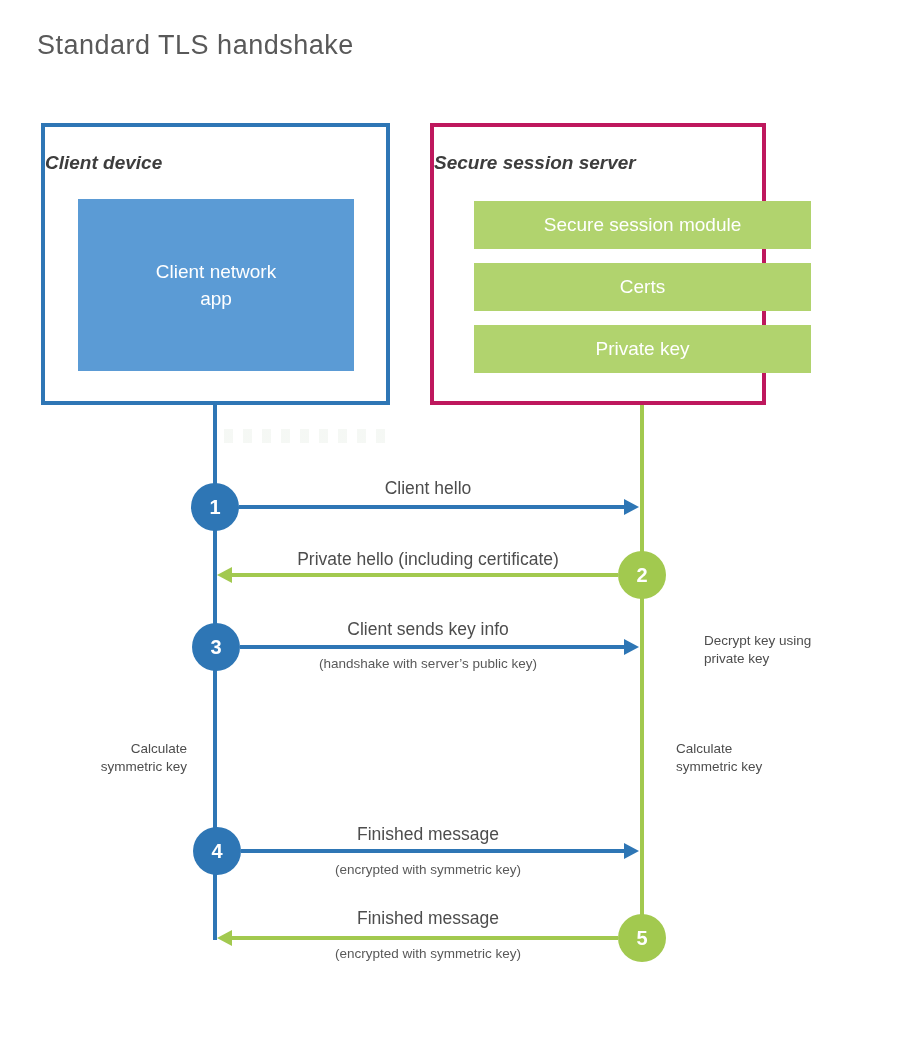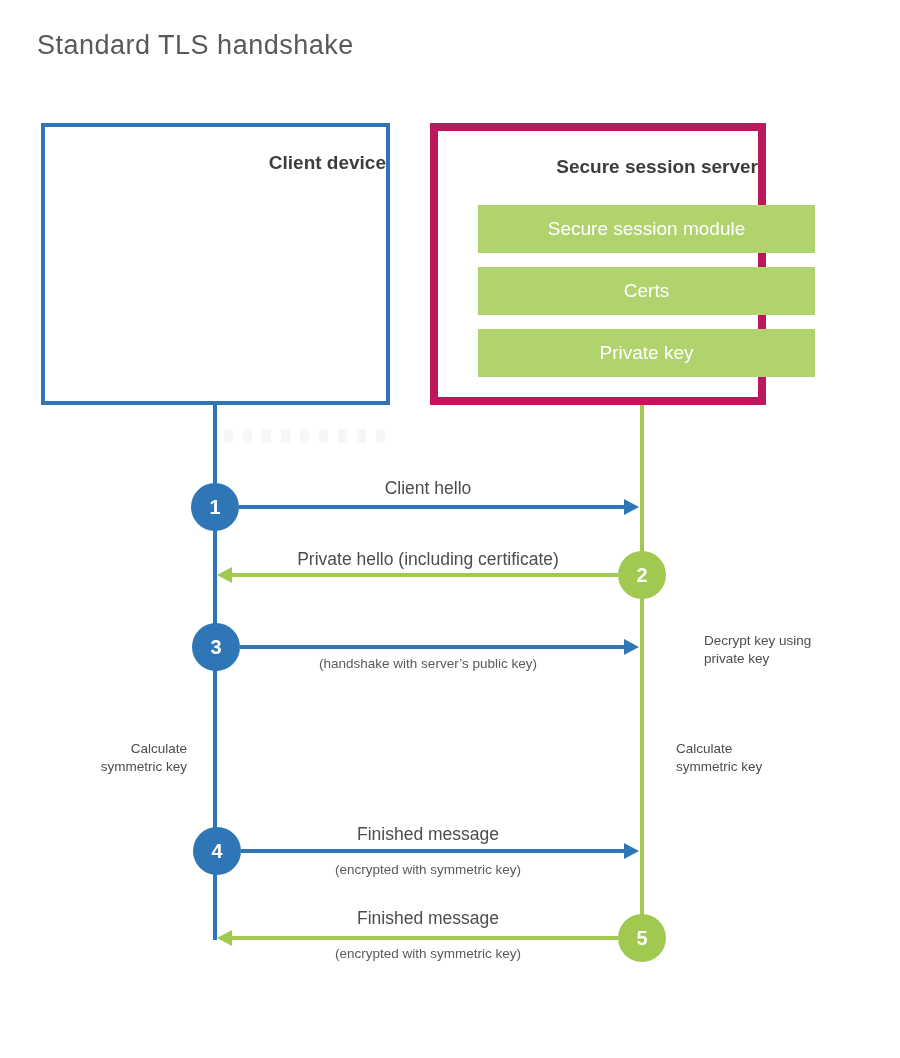--- a/index.html
+++ b/index.html
@@ -4,22 +4,22 @@
 <style>
   * { margin:0; padding:0; box-sizing:border-box; }
   body { background:#ffffff; font-family:"Liberation Sans", sans-serif; }
   .canvas { position:relative; width:900px; height:1058px; background:#ffffff; overflow:hidden; }
 
   .page-title { position:absolute; left:37px; top:30px; font-size:27px; font-weight:300; color:#595959; letter-spacing:0.5px; }
 
   
   .actor-box { position:absolute; top:123px; height:282px; background:#ffffff; }
   .client-box { left:41px; width:349px; border:4px solid #2e76b5; }
-  .server-box { left:430px; width:336px; border:8px solid #be185d; }
-  .actor-title { position:absolute; top:25px; left:0; right:0; text-align:right; font-size:19px; font-weight:bold; color:#3d3d3d; }
+  .server-box { left:430px; width:336px; border:4px solid #be185d; }
+  .actor-title { position:absolute; top:25px; left:0; right:0; text-align:left; font-size:19px; font-weight:bold; color:#3d3d3d;font-style:italic; }
 
   .app-box { position:absolute; left:33px; top:72px; width:276px; height:172px; background:#5b9bd5;
              display:flex; align-items:center; justify-content:center; text-align:center;
              color:#ffffff; font-size:19px; line-height:27px; white-space:pre-line; }
 
   .module-bar { position:absolute; left:40px; width:337px; height:48px; background:#b1d36e;
                 display:flex; align-items:center; justify-content:center;
                 color:#ffffff; font-size:19px; }
   .bar-0 { top:74px; } .bar-1 { top:136px; } .bar-2 { top:198px; }
 
@@ -54,20 +54,22 @@
 </style>
 </head>
 <body>
 
 <div class="canvas">
 
   <div class="page-title">Standard TLS handshake</div>
 
   <div class="actor-box client-box">
     <div class="actor-title">Client device</div>
+    <div class="app-box">Client network
+app</div>
   </div>
 
   <div class="actor-box server-box">
     <div class="actor-title">Secure session server</div>
     <div class="module-bar bar-1">Certs</div>
     <div class="module-bar bar-0">Secure session module</div>
     <div class="module-bar bar-2">Private key</div>
   </div>
 
   <div class="lifeline lifeline-client"></div>
@@ -86,20 +88,21 @@
     </div>
   <div class="shaft s-green" style="left:232px; top:573px; width:386px;"></div>
   <div class="head h-left-green" style="left:217px; top:567px;"></div>
   <div class="msg-label" style="top:549px;">Private hello (including certificate)</div>
 
   <div class="step-circle c-blue" style="left:192px; top:623px;">
       <span>3</span>
     </div>
   <div class="shaft s-blue" style="left:240px; top:645px; width:384px;"></div>
   <div class="head h-right-blue" style="left:624px; top:639px;"></div>
+  <div class="msg-label" style="top:619px;">Client sends key info</div>
   <div class="msg-sub" style="top:656px;">(handshake with server’s public key)</div>
   <div class="side-note" style="left:704px; top:632px; width:140px; text-align:left;">Decrypt key using
 private key</div>
 
   <div class="side-note" style="left:85px; top:740px; width:102px; text-align:right;">Calculate
 symmetric key</div>
   <div class="side-note" style="left:676px; top:740px; width:140px; text-align:left;">Calculate
 symmetric key</div>
 
   <div class="step-circle c-blue" style="left:193px; top:827px;">

